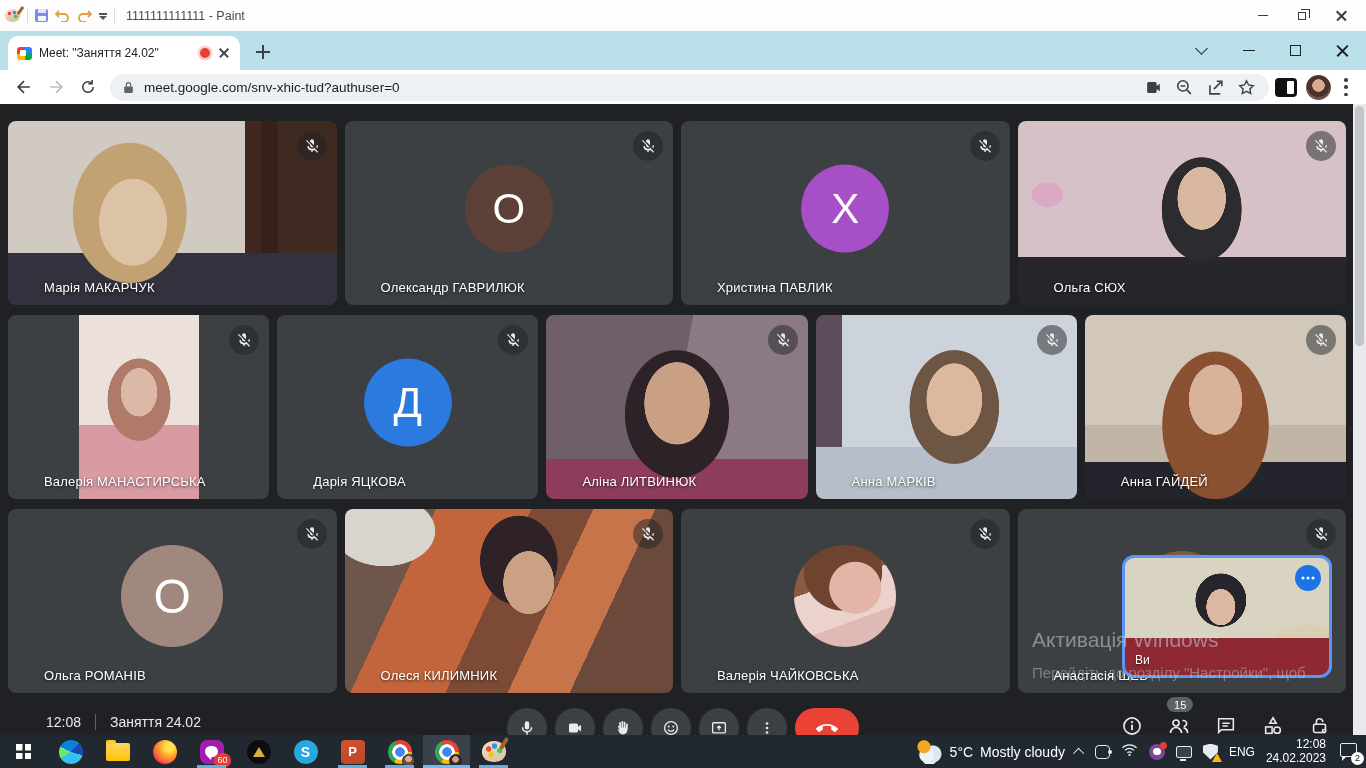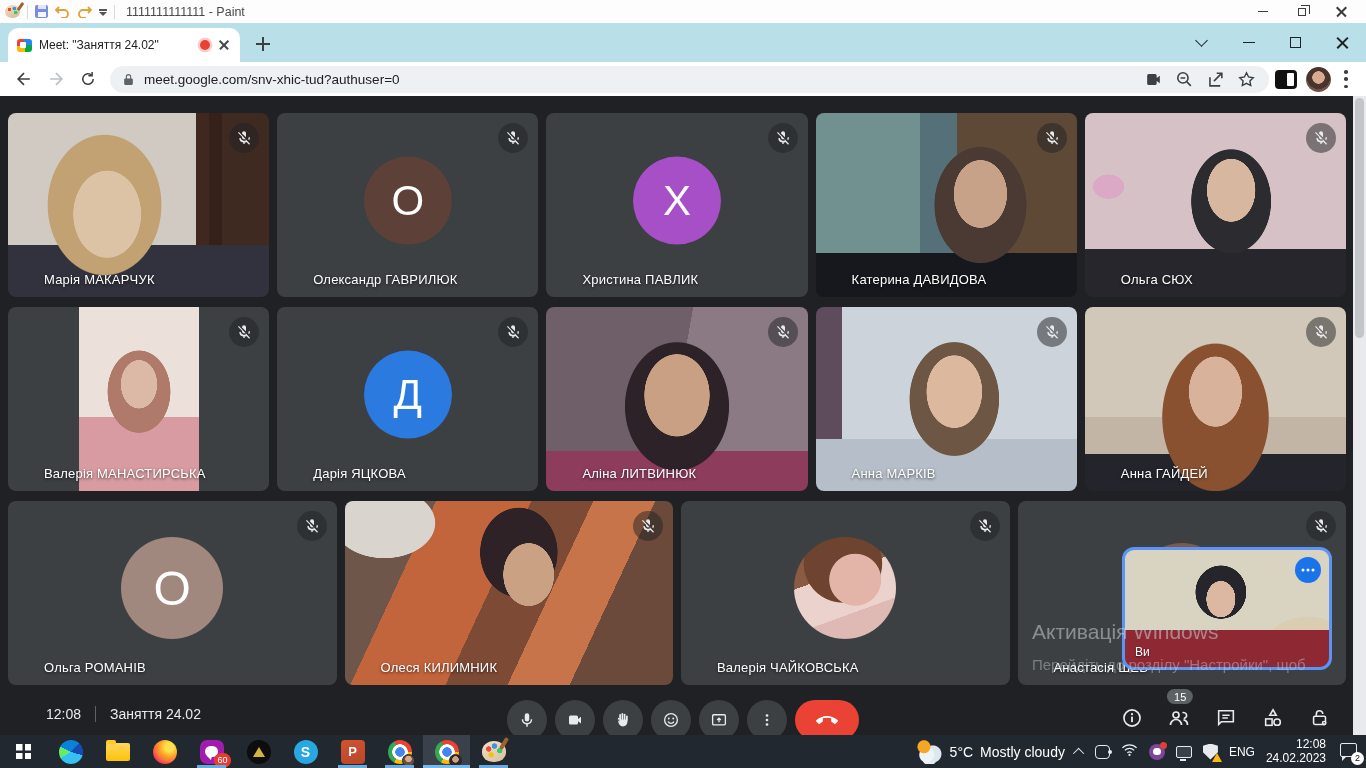--- a/index.html
+++ b/index.html
@@ -1,20 +1,20 @@
 <!DOCTYPE html>
 <html><head>
 <meta charset="utf-8">
 <style>
   html,body{margin:0;padding:0;}
   body{width:1366px;height:768px;overflow:hidden;font-family:"Liberation Sans",sans-serif;background:#202124;position:relative;}
   *{box-sizing:border-box;}
 
   
-  .paint-bar{height:23px;background:#fdfdfd;display:flex;align-items:center;padding:0 5px;gap:7px;}
+  .paint-bar{height:31px;background:#fdfdfd;display:flex;align-items:center;padding:0 5px;gap:7px;}
   .paint-mini{width:15px;height:13px;border-radius:50% 50% 46% 46%;position:relative;
     background:radial-gradient(circle at 30% 35%,#e74c3c 0 1.6px,transparent 2px),
                radial-gradient(circle at 62% 28%,#3498db 0 1.6px,transparent 2px),
                radial-gradient(circle at 72% 58%,#2ecc71 0 1.6px,transparent 2px),
                linear-gradient(150deg,#f2e0c8,#d9b990);}
   .paint-mini::after{content:"";position:absolute;right:-2px;top:-3px;width:3px;height:9px;background:#a0622d;transform:rotate(35deg);border-radius:1px;}
   .qat-sep{width:1px;height:14px;background:#d9d9d9;}
   .floppy{width:13px;height:13px;background:#7c8ce0;border-radius:2px;position:relative;}
   .floppy::before{content:"";position:absolute;left:2.5px;top:0;width:8px;height:4px;background:#dfe5ff;}
   .floppy::after{content:"";position:absolute;left:2.5px;bottom:1px;width:8px;height:5px;background:#f4f6ff;}
@@ -356,29 +356,20 @@
   </div>
         <div class="tile v-plain">
     <div class="letter-avatar" style="background: rgb(167, 79, 198);">Х</div>
     <div class="mic-off">
       <svg width="16" height="16" viewBox="0 0 24 24">
               <path fill="#e8eaed" d="M15 11V5a3 3 0 0 0-6 0v.2l6 5.8zM18.9 11a6.9 6.9 0 0 1-.6 2.8l1.5 1.5A8.9 8.9 0 0 0 21 11h-2.1zM4.3 3 3 4.3l6 6V11a3 3 0 0 0 4.7 2.5l1.5 1.5a5 5 0 0 1-8.2-3H5a7 7 0 0 0 6 6.9V21h2v-2.1c.9-.1 1.8-.4 2.6-.9l4.1 4.1 1.3-1.3L4.3 3z"></path>
             </svg>
     </div>
     <div class="pname">Христина ПАВЛИК</div>
   </div>
-        <div class="tile v-kateryna">
-
-    <div class="mic-off">
-      <svg width="16" height="16" viewBox="0 0 24 24">
-              <path fill="#e8eaed" d="M15 11V5a3 3 0 0 0-6 0v.2l6 5.8zM18.9 11a6.9 6.9 0 0 1-.6 2.8l1.5 1.5A8.9 8.9 0 0 0 21 11h-2.1zM4.3 3 3 4.3l6 6V11a3 3 0 0 0 4.7 2.5l1.5 1.5a5 5 0 0 1-8.2-3H5a7 7 0 0 0 6 6.9V21h2v-2.1c.9-.1 1.8-.4 2.6-.9l4.1 4.1 1.3-1.3L4.3 3z"></path>
-            </svg>
-    </div>
-    <div class="pname">Катерина ДАВИДОВА</div>
-  </div>
         <div class="tile v-olha-s">
 
     <div class="mic-off">
       <svg width="16" height="16" viewBox="0 0 24 24">
               <path fill="#e8eaed" d="M15 11V5a3 3 0 0 0-6 0v.2l6 5.8zM18.9 11a6.9 6.9 0 0 1-.6 2.8l1.5 1.5A8.9 8.9 0 0 0 21 11h-2.1zM4.3 3 3 4.3l6 6V11a3 3 0 0 0 4.7 2.5l1.5 1.5a5 5 0 0 1-8.2-3H5a7 7 0 0 0 6 6.9V21h2v-2.1c.9-.1 1.8-.4 2.6-.9l4.1 4.1 1.3-1.3L4.3 3z"></path>
             </svg>
     </div>
     <div class="pname">Ольга СЮХ</div>
   </div>
       </div>

